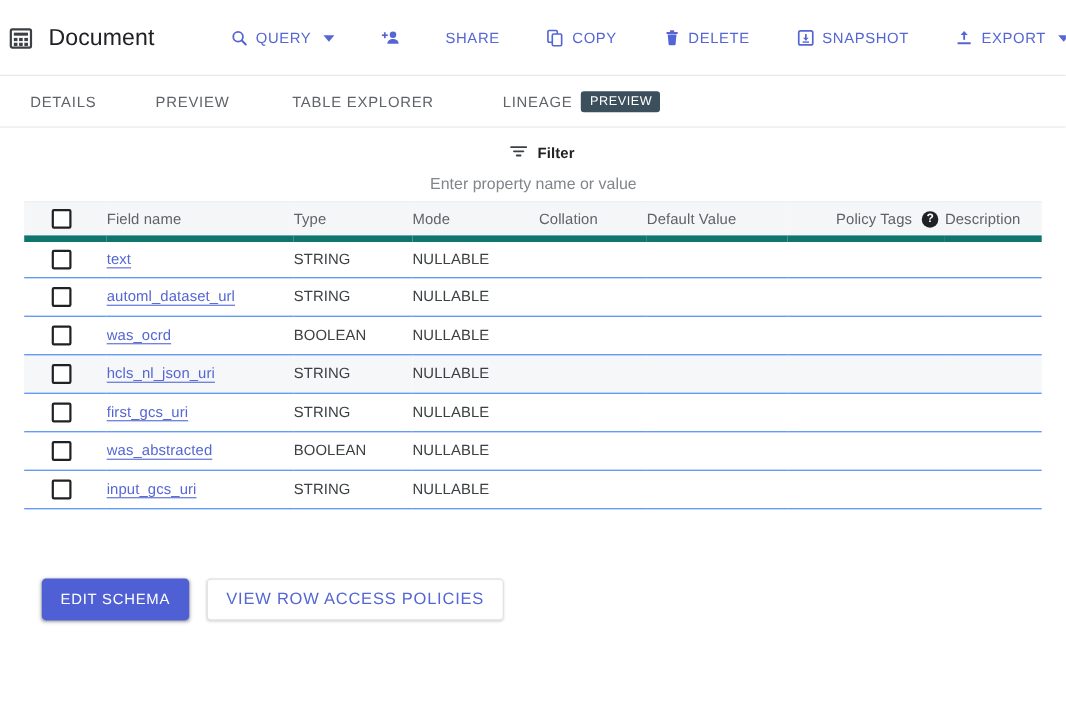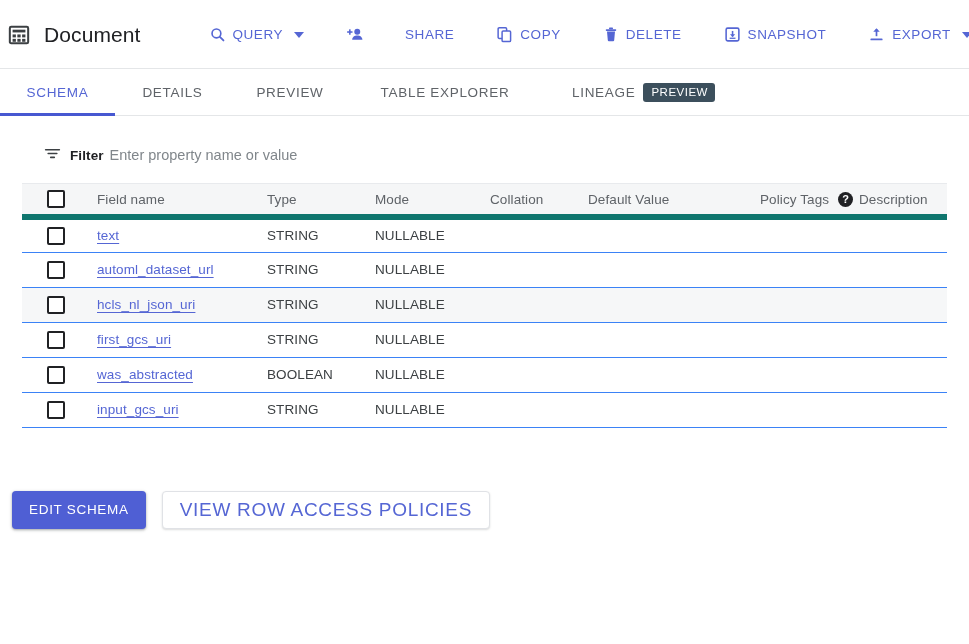--- a/index.html
+++ b/index.html
@@ -136,20 +136,21 @@
   }
 
   
   .content { padding: 0 22px; }
   .filter-row {
     height: 58px;
     display: flex;
     align-items: center;
     position: relative;
     margin-top: 10px;
+    flex-direction: column;
   }
   .filter-row::after {
     content: "";
     position: absolute;
     left: 0; right: 0; bottom: 0;
     height: 1px; background: #e8eaed;
   }
   .filter-btn {
     display: flex;
     align-items: center;
@@ -245,21 +246,21 @@
   .field-link {
     color: #5566d4;
     text-decoration: underline;
     text-underline-offset: 3px;
     cursor: pointer;
     font-size: 13.5px;
   }
 
   
   .footer {
-    padding: 0 12px;
+    padding: 0 38px;
     margin-top: 63px;
     display: flex;
     align-items: center;
     gap: 16px;
   }
   .btn-primary {
     background: #4f5fd4;
     color: #ffffff;
     border: 0;
     border-radius: 4px;
@@ -273,21 +274,21 @@
     box-shadow: 0 1px 2px rgba(60,64,67,.3), 0 1px 3px 1px rgba(60,64,67,.15);
   }
   .btn-secondary {
     background: #ffffff;
     color: #5566d4;
     border: 1px solid #e0e2e6;
     border-radius: 4px;
     height: 38px;
     padding: 0 17px;
     font-family: "Liberation Sans", sans-serif;
-    font-size: 19px;
+    font-size: 15px;
     font-weight: 500;
     letter-spacing: .7px;
     cursor: pointer;
     box-shadow: 0 1px 2px rgba(60,64,67,.18);
   }
 </style>
 </head>
 <body>
 
 <div class="toolbar">
@@ -374,23 +375,20 @@
         </svg>
       </span>
       <span>EXPORT</span>
       <span class="caret"></span>
     </button>
 
   </div>
 </div>
 
 <div class="tabs">
-  <button class="tab active tab-w-schema">
-    <span>SCHEMA</span>
-  </button>
   <button class="tab tab-w-details">
     <span>DETAILS</span>
   </button>
   <button class="tab tab-w-preview">
     <span>PREVIEW</span>
   </button>
   <button class="tab tab-w-explorer">
     <span>TABLE EXPLORER</span>
   </button>
   <button class="tab tab-lineage">
@@ -474,20 +472,30 @@
         <td class="cb-cell"><span class="cbox"></span></td>
         <td><span class="field-link">automl_dataset_url</span></td>
         <td>STRING</td>
         <td>NULLABLE</td>
         <td></td>
         <td></td>
         <td></td>
         <td></td>
       </tr>
 
+      <tr>
+        <td class="cb-cell"><span class="cbox"></span></td>
+        <td><span class="field-link">was_ocrd</span></td>
+        <td>BOOLEAN</td>
+        <td>NULLABLE</td>
+        <td></td>
+        <td></td>
+        <td></td>
+        <td></td>
+      </tr>
 
       <tr class="row-hover">
         <td class="cb-cell"><span class="cbox"></span></td>
         <td><span class="field-link">hcls_nl_json_uri</span></td>
         <td>STRING</td>
         <td>NULLABLE</td>
         <td></td>
         <td></td>
         <td></td>
         <td></td>

